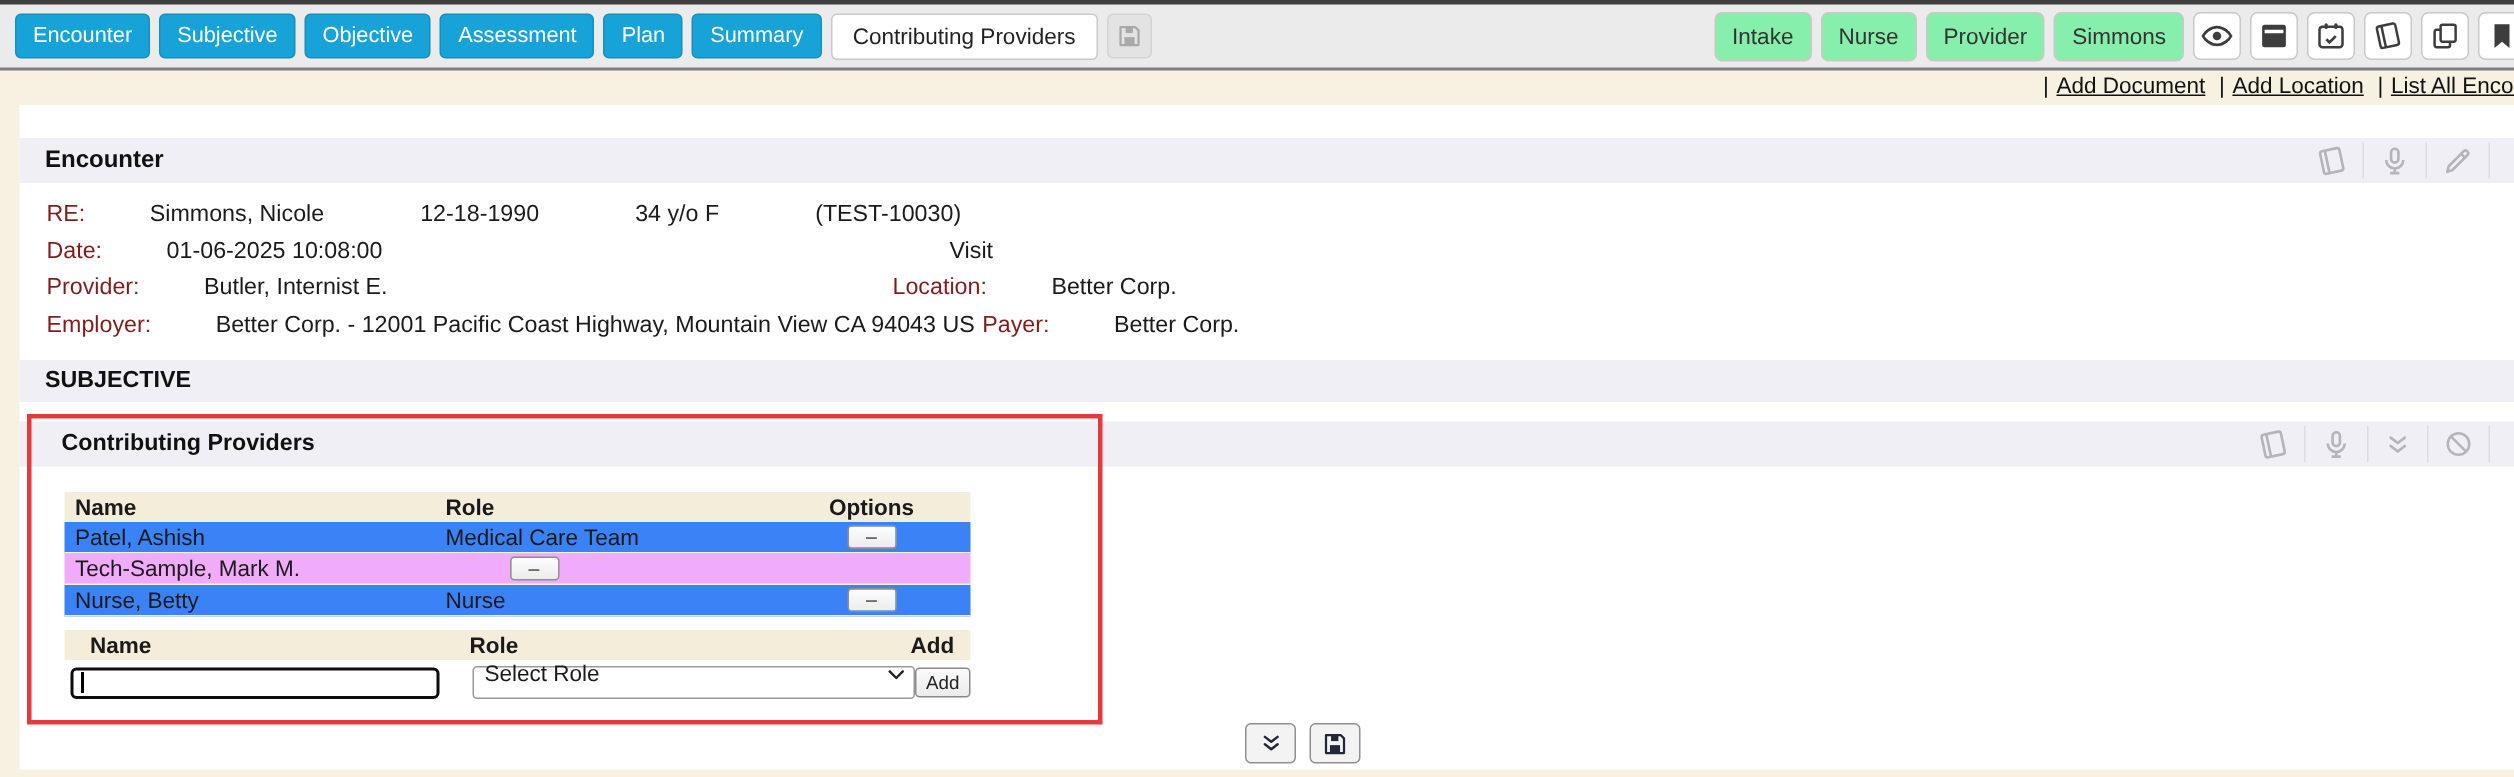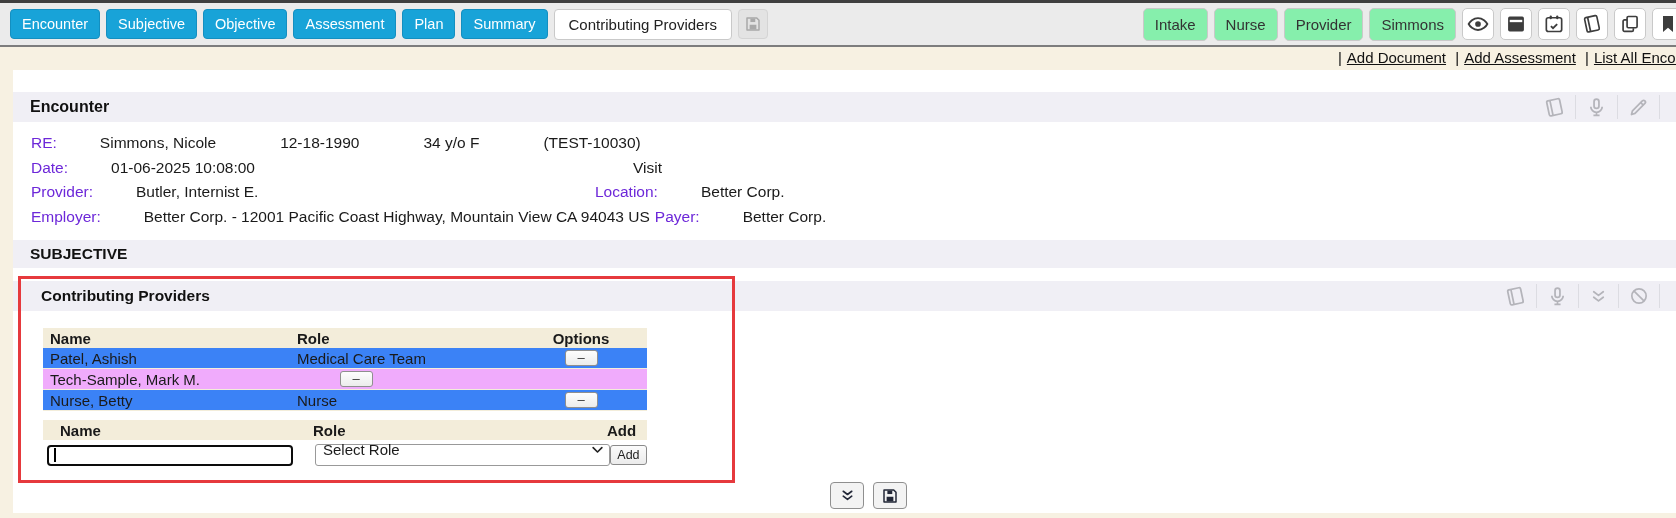--- a/index.html
+++ b/index.html
@@ -61,21 +61,21 @@
     position:absolute; left:0; right:0; height:30px; background:#f0eff5;
     display:flex; align-items:center; padding-left:17px;
   }
   .bar-title { font-weight:bold; font-size:16px; color:#111; }
   .bar-icons { margin-left:auto; display:flex; align-items:center; color:#b4b4ba; padding-right:6px; }
   .bar-icons .divider { width:1px; height:24px; background:#dcdce2; margin:0 10px; }
 
   
   .info { position:absolute; top:61px; left:18px; right:0; font-size:15.5px; }
   .info-line { height:24.5px; position:relative; display:flex; align-items:center; }
-  .lbl { color:#6d28d9; margin-right:5px; }
+  .lbl { color:#7f1d1d; margin-right:5px; }
   .val { color:#1a1a1a;margin-left:38px; }
   .gap24 { margin-right:26px; }
   .col2 { position:absolute; left:564px; display:flex; align-items:center; }
 
   
   .ptable { position:absolute; left:30px; top:258px; width:604px; font-size:15px; }
   .trow { display:flex; align-items:center; height:21px; border-bottom:1.5px solid #f3edda; background:#3b82f6; }
   .trow.thead { background:#f3edda; font-weight:bold; height:20px; border-bottom:none; }
   .trow.alt { background:#f0abfc; }
   .c1 { width:247px; padding-left:7px; }
@@ -204,21 +204,21 @@
         <svg viewBox="0 0 24 24" width="20" height="20">
             <path d="M6 2.5h12V21.5l-6-5-6 5z" fill="currentColor"></path>
           </svg>
       </span>
     </span>
   </div>
 </div>
 
 <div class="links-row">
   <span class="sep">|</span><a>Add Document</a>
-  <span class="sep">|</span><a>Add Assessment</a>
+  <span class="sep">|</span><a>Add Location</a>
   <span class="sep">|</span><a>List All Encou</a>
 </div>
 
 <div class="content">
 
   <div class="bar" style="top:22px;">
     <span class="bar-title">Encounter</span>
     <span class="bar-icons">
       <span>
         <svg viewBox="0 0 24 24" width="21" height="21" style="transform:rotate(-12deg)">

